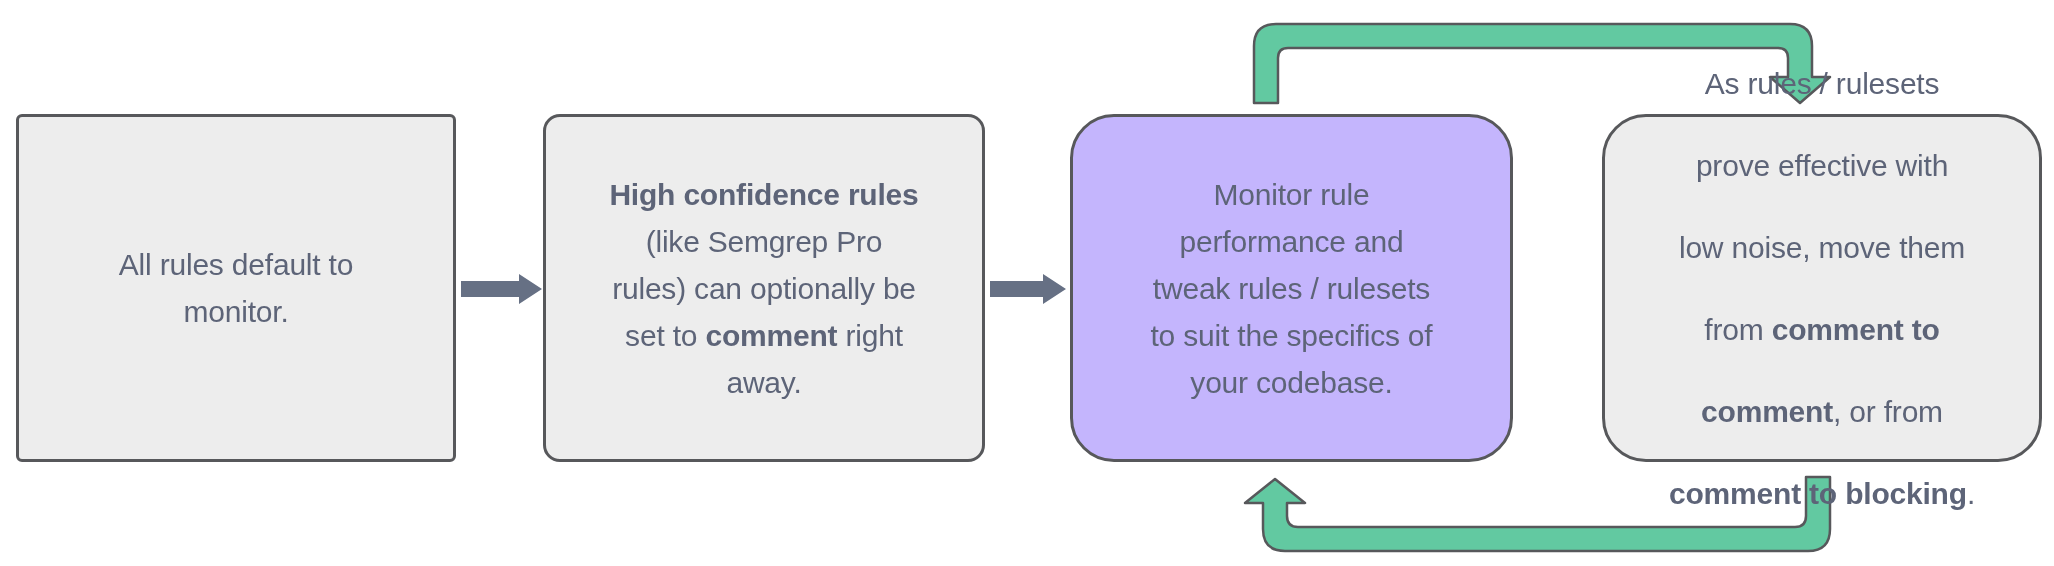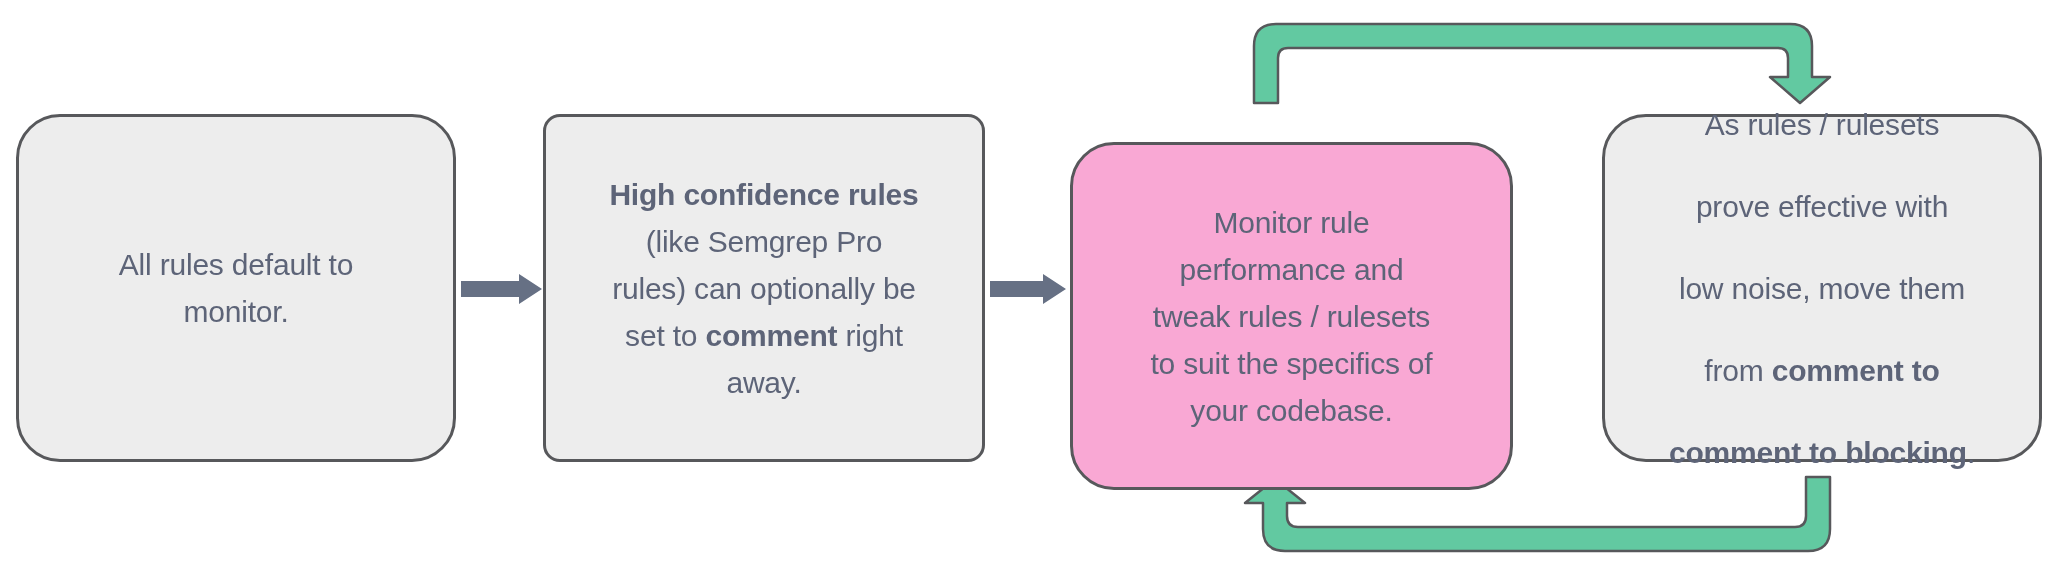--- a/index.html
+++ b/index.html
@@ -19,21 +19,21 @@
     flex-direction:column;
     justify-content:center;
     align-items:center;
     font-size:30px;
     line-height:47px;
     letter-spacing:-0.2px;
     text-align:center;
   }
   .box .line{white-space:pre;}
   .box .b{font-weight:700;}
-  .box1{left:16px;width:440px;}
+  .box1{left:16px;width:440px;border-radius:6px;}
   .box2{left:543px;width:442px;}
   .box3{left:1070px;width:443px;}
   .box4{left:1602px;width:440px;}
   .green-arrow{stroke-width:2.5;stroke-linejoin:round;}
 </style>
 </head>
 <body style="background: rgb(255, 255, 255);">
 
 <div class="canvas">
 
@@ -52,28 +52,29 @@
       <div class="line"><span>All rules default to</span></div>
       <div class="line"><span>monitor.</span></div>
     </div>
   <div class="box box2" style="background: rgb(237, 237, 237); border-color: rgb(87, 88, 91); color: rgb(93, 100, 120); border-radius: 17px;">
       <div class="line"><span class="b">High confidence rules</span></div>
       <div class="line"><span>(like Semgrep Pro</span></div>
       <div class="line"><span>rules) can optionally be</span></div>
       <div class="line"><span>set to </span><span class="b">comment</span><span> right</span></div>
       <div class="line"><span>away.</span></div>
     </div>
-  <div class="box box3" style="background: #f9a8d4; border-color: rgb(87, 88, 91); color: rgb(93, 100, 120); margin-top: 28px;">
+  <div class="box box3" style="background: #c4b5fd; border-color: rgb(87, 88, 91); color: rgb(93, 100, 120);">
       <div class="line"><span>Monitor rule</span></div>
       <div class="line"><span>performance and</span></div>
       <div class="line"><span>tweak rules / rulesets</span></div>
       <div class="line"><span>to suit the specifics of</span></div>
       <div class="line"><span>your codebase.</span></div>
     </div>
   <div class="box box4" style="background: rgb(237, 237, 237); border-color: rgb(87, 88, 91); color: rgb(93, 100, 120); gap: 35px;">
       <div class="line"><span>As rules / rulesets</span></div>
       <div class="line"><span>prove effective with</span></div>
       <div class="line"><span>low noise, move them</span></div>
       <div class="line"><span>from </span><span class="b">comment to</span></div>
+      <div class="line"><span class="b">comment</span><span>, or from</span></div>
       <div class="line"><span class="b">comment to blocking</span><span>.</span></div>
     </div>
 
 </div>
 
 </body></html>

